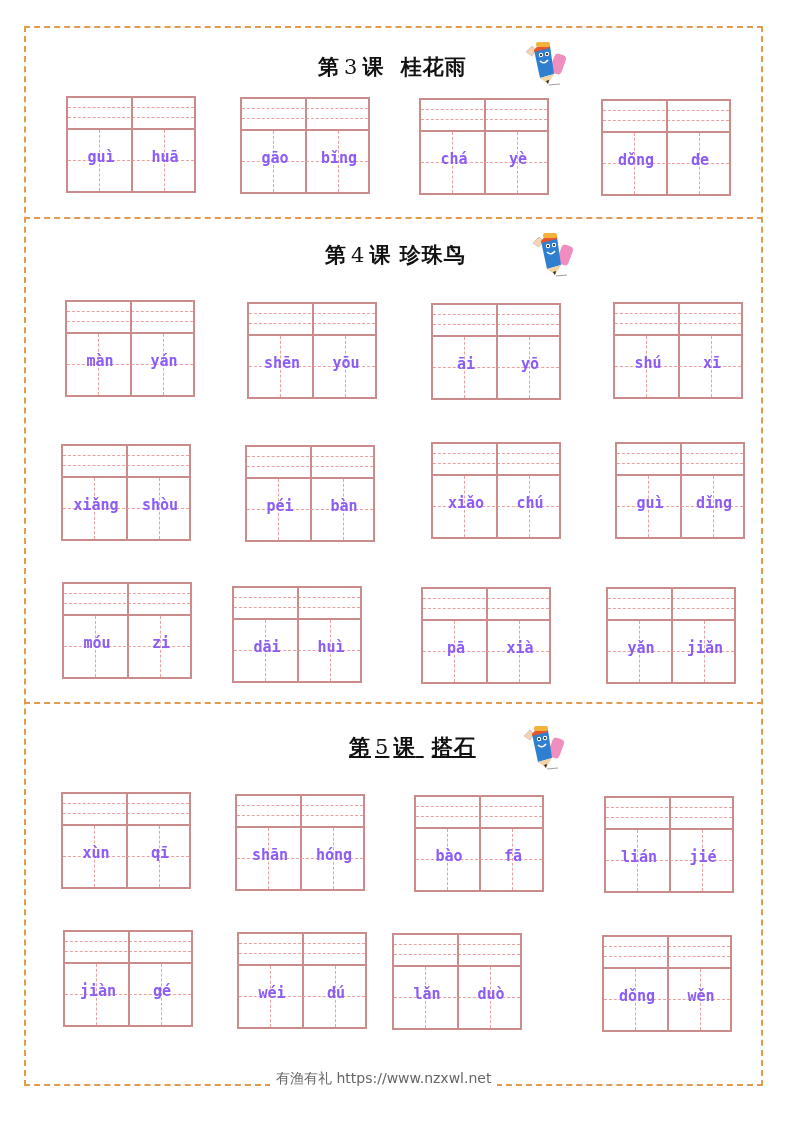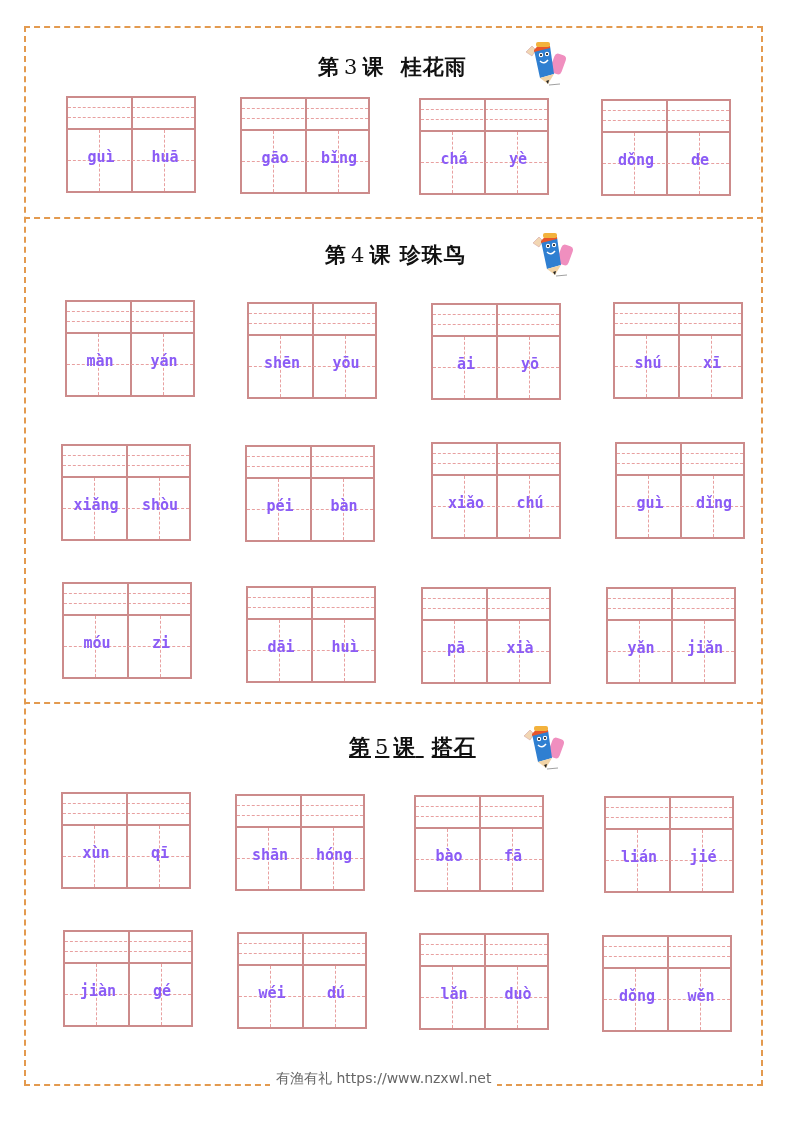--- a/index.html
+++ b/index.html
@@ -280,21 +280,21 @@
         <div class="guide1"></div>
         <div class="guide2"></div>
       </div>
       <div class="vline"></div>
       <div class="cell-v" style="left:31px"></div>
       <div class="cell-v" style="left:96px"></div>
       <div class="cell-h"></div>
       <span class="syl s1">móu</span>
       <span class="syl s2">zi</span>
     </div>
-    <div class="wordbox" style="left: 246px; top: 586px; padding-left: 40px;">
+    <div class="wordbox" style="left: 232px; top: 586px; padding-left: 40px;">
       <div class="py-row">
         <div class="guide1"></div>
         <div class="guide2"></div>
       </div>
       <div class="vline"></div>
       <div class="cell-v" style="left:31px"></div>
       <div class="cell-v" style="left:96px"></div>
       <div class="cell-h"></div>
       <span class="syl s1">dāi</span>
       <span class="syl s2">huì</span>
@@ -388,21 +388,21 @@
         <div class="guide1"></div>
         <div class="guide2"></div>
       </div>
       <div class="vline"></div>
       <div class="cell-v" style="left:31px"></div>
       <div class="cell-v" style="left:96px"></div>
       <div class="cell-h"></div>
       <span class="syl s1">wéi</span>
       <span class="syl s2">dú</span>
     </div>
-    <div class="wordbox" style="left: 419px; top: 933px;">
+    <div class="wordbox" style="left: 392px; top: 933px;">
       <div class="py-row">
         <div class="guide1"></div>
         <div class="guide2"></div>
       </div>
       <div class="vline"></div>
       <div class="cell-v" style="left:31px"></div>
       <div class="cell-v" style="left:96px"></div>
       <div class="cell-h"></div>
       <span class="syl s1">lǎn</span>
       <span class="syl s2">duò</span>

